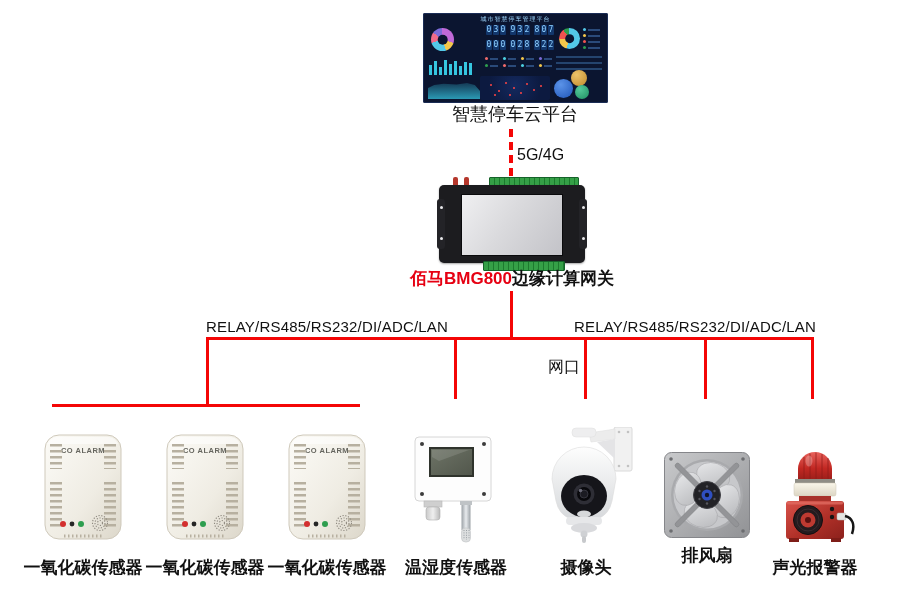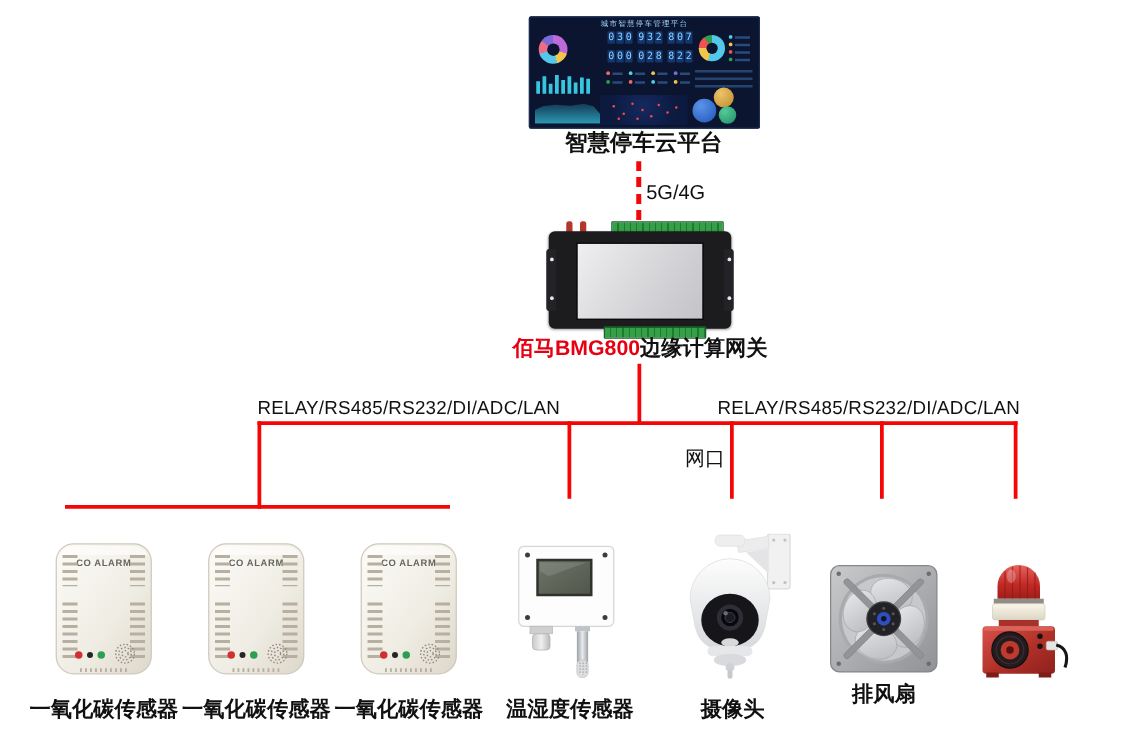--- a/index.html
+++ b/index.html
@@ -9,21 +9,21 @@
 
   
   .line{position:absolute;background:var(--line,#f40606);}
   .dash-line{position:absolute;width:4px;
       background:repeating-linear-gradient(to bottom,var(--line,#f40606) 0 8px,transparent 8px 13px);}
 
   
   .lbl{position:absolute;color:#111;white-space:nowrap;}
   .lbl.center{text-align:center;}
   .bus-lbl{font-size:15px;letter-spacing:.2px;}
-  .big-lbl{font-size:18px;font-weight:700;}
+  .big-lbl{font-size:18px;font-weight:400;}
   .dev-lbl{font-size:17px;font-weight:600;text-align:center;}
   .gw-lbl{font-size:17px;font-weight:700;text-align:center;}
   .gw-lbl .brand{color:var(--brand-red,#e60012);}
 
   
   .dash{position:absolute;left:423px;top:13px;width:185px;height:90px;background:#0b1530;
         border-radius:2px;overflow:hidden;box-shadow:0 0 0 1px #1a2c55 inset;}
   .dash-title{position:absolute;top:2px;left:0;width:100%;text-align:center;font-size:6px;
         color:#9fd8ff;letter-spacing:1px;}
   .donut{position:absolute;border-radius:50%;}
@@ -429,14 +429,15 @@
       <rect x="56" y="101" width="10" height="4" fill="#7e1d18"></rect>
     </svg>
   </div>
 
   <div class="lbl dev-lbl" style="left:13px;top:556px;width:140px">一氧化碳传感器</div>
   <div class="lbl dev-lbl" style="left:135px;top:556px;width:140px">一氧化碳传感器</div>
   <div class="lbl dev-lbl" style="left:257px;top:556px;width:140px">一氧化碳传感器</div>
   <div class="lbl dev-lbl" style="left:386px;top:556px;width:140px">温湿度传感器</div>
   <div class="lbl dev-lbl" style="left:516px;top:556px;width:140px">摄像头</div>
   <div class="lbl dev-lbl" style="left:637px;top:544px;width:140px">排风扇</div>
+  <div class="lbl dev-lbl" style="left:745px;top:556px;width:140px">声光报警器</div>
 
 </div>
 
 </body></html>

